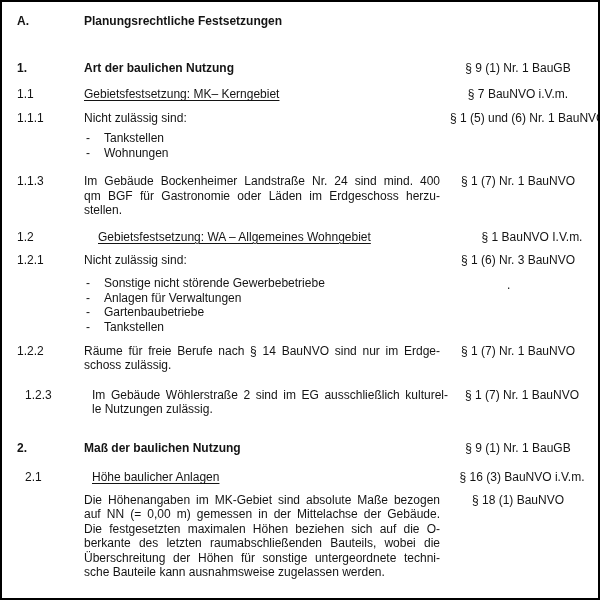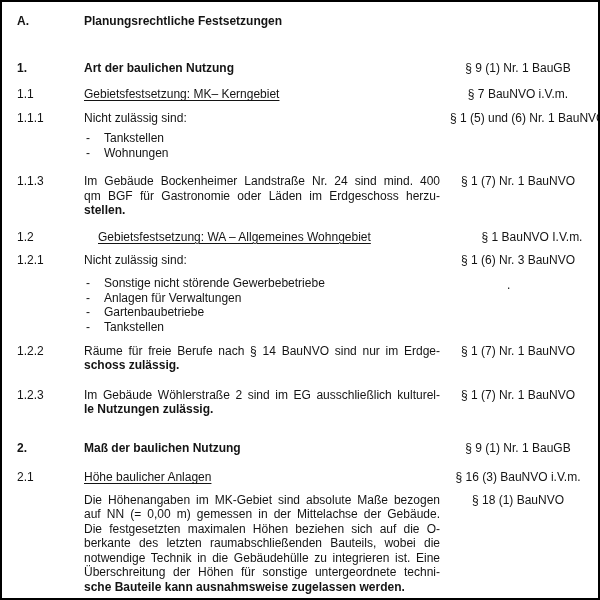--- a/index.html
+++ b/index.html
@@ -26,30 +26,30 @@
   .num  { flex: 0 0 47px; width: 47px; }
   .txt  { flex: 0 0 356px; width: 356px; padding-left: 20px; }
   .ref  { flex: 1 1 auto; margin-left: 10px; white-space: nowrap; text-align: center; }
   .bold { font-weight: bold; }
   .u    { text-decoration: underline; text-underline-offset: 2px; text-decoration-thickness: 1px; }
 
   
   .mt32 { margin-top: 32px; }
   .mt23 { margin-top: 12px; gap: 14px; }
   .mt24 { margin-top: 24px; }
-  .mt15 { margin-top: 15px; }
+  .mt15 { margin-top: 15px; margin-left: 8px; }
   .mt14 { margin-top: 14px; }
   .mt12 { margin-top: 12px; }
   .mt9  { margin-top: 9px; }
   .mt8  { margin-top: 8px; }
   .mt6  { margin-top: 6px; }
 
   
   .tline { text-align: justify; text-align-last: justify; }
-  .tline.last { text-align-last: left; font-weight: bold; }
+  .tline.last { text-align-last: left; }
 
   .bullet { display: flex; line-height: 14.7px; }
   .dash { flex: 0 0 20px; width: 20px; padding-left: 2px; box-sizing: border-box; }
 
   .stray-dot {
     position: absolute;
     left: 505px;
     top: 276px;
     font-size: 12px;
     color: #141414;
@@ -174,21 +174,20 @@
     <div class="ref">§ 16 (3) BauNVO i.V.m.</div>
   </div>
 
   <div class="row mt8">
     <div class="num"></div>
     <div class="txt">
         <div class="tline">Die Höhenangaben im MK-Gebiet sind absolute Maße bezogen</div>
         <div class="tline">auf NN (= 0,00 m) gemessen in der Mittelachse der Gebäude.</div>
         <div class="tline">Die festgesetzten maximalen Höhen beziehen sich auf die O-</div>
         <div class="tline">berkante des letzten raumabschließenden Bauteils, wobei die</div>
-        <div class="tline">notwendige Technik in die Gebäudehülle zu integrieren ist. Eine</div>
         <div class="tline">Überschreitung der Höhen für sonstige untergeordnete techni-</div>
         <div class="tline last">sche Bauteile kann ausnahmsweise zugelassen werden.</div>
       </div>
     <div class="ref">§ 18 (1) BauNVO</div>
   </div>
 
 </div>
 
 <span class="stray-dot">.</span>
 

